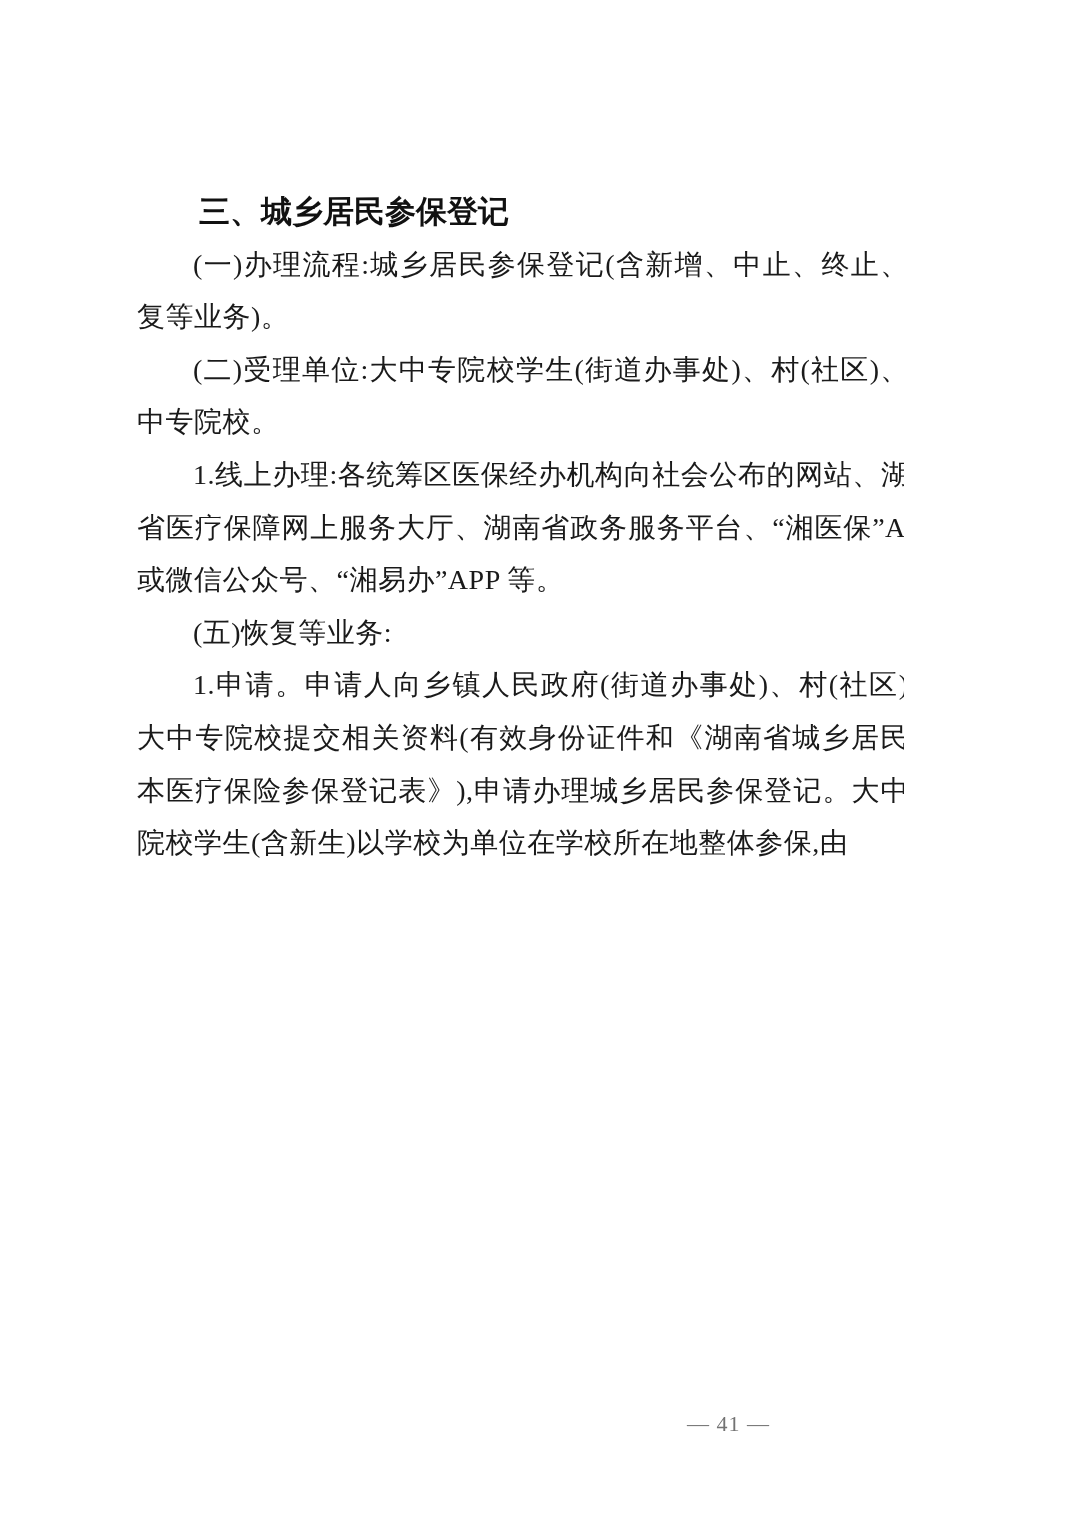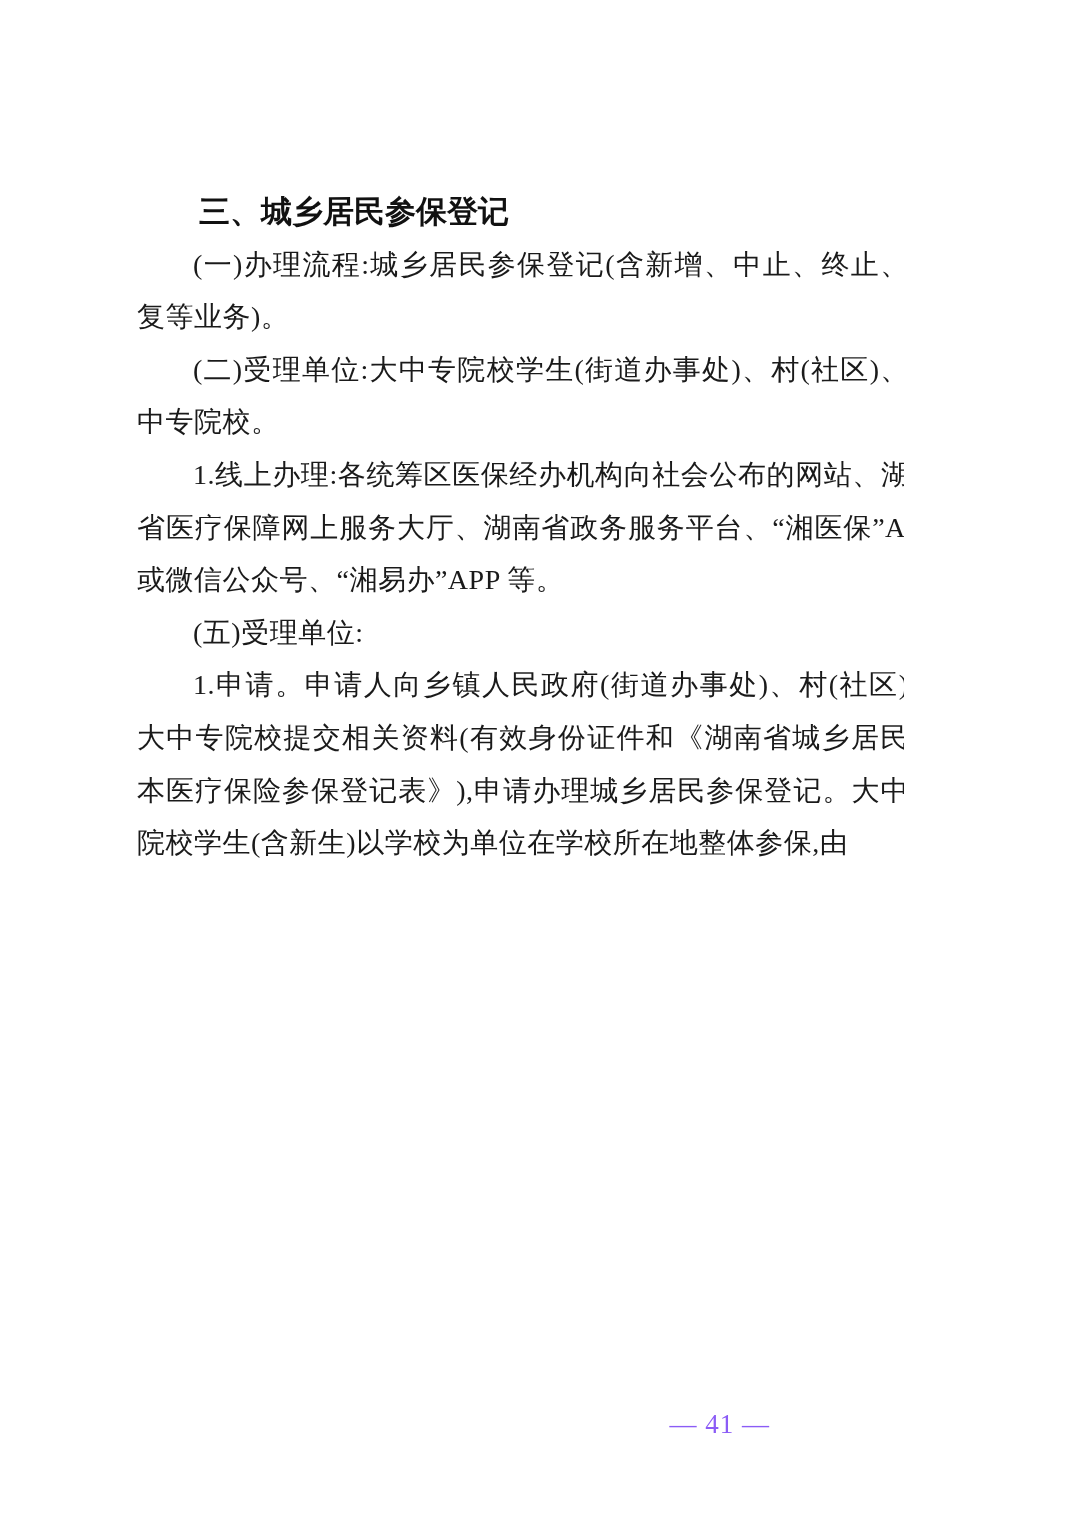--- a/index.html
+++ b/index.html
@@ -41,34 +41,34 @@
     text-indent: 2em;
     text-align: justify;
     text-justify: inter-ideograph;
     letter-spacing: 0.5px;
     color: #1a1a1a;
   }
   .page-footer {
     position: absolute;
     top: 1404px;
     right: 134px;
-    font-size: 27px;
+    font-size: 22px;
     line-height: 40px;
-    color: #8b5cf6;
+    color: #737373;
     letter-spacing: 1px;
   }
 </style>
 </head>
 <body>
 
 <div class="page">
   <div class="doc-body">
     <h2 class="doc-heading">三、城乡居民参保登记</h2>
     <p class="doc-para">(一)办理流程:城乡居民参保登记(含新增、中止、终止、恢复等业务)。</p>
     <p class="doc-para">(二)受理单位:大中专院校学生(街道办事处)、村(社区)、大中专院校。</p>
     <p class="doc-para">1.线上办理:各统筹区医保经办机构向社会公布的网站、湖南省医疗保障网上服务大厅、湖南省政务服务平台、“湘医保”APP 或微信公众号、“湘易办”APP 等。</p>
-    <p class="doc-para">(五)受理单位:</p>
+    <p class="doc-para">(五)恢复等业务:</p>
     <p class="doc-para">1.申请。申请人向乡镇人民政府(街道办事处)、村(社区)、大中专院校提交相关资料(有效身份证件和《湖南省城乡居民基本医疗保险参保登记表》),申请办理城乡居民参保登记。大中专院校学生(含新生)以学校为单位在学校所在地整体参保,由</p>
   </div>
   <div class="page-footer">
     <span>— 41 —</span>
   </div>
 </div>
 
 </body></html>

